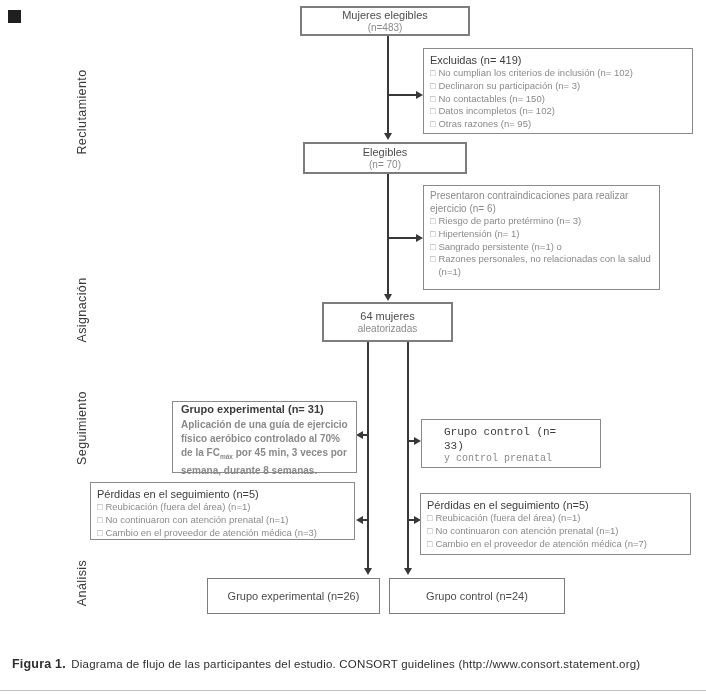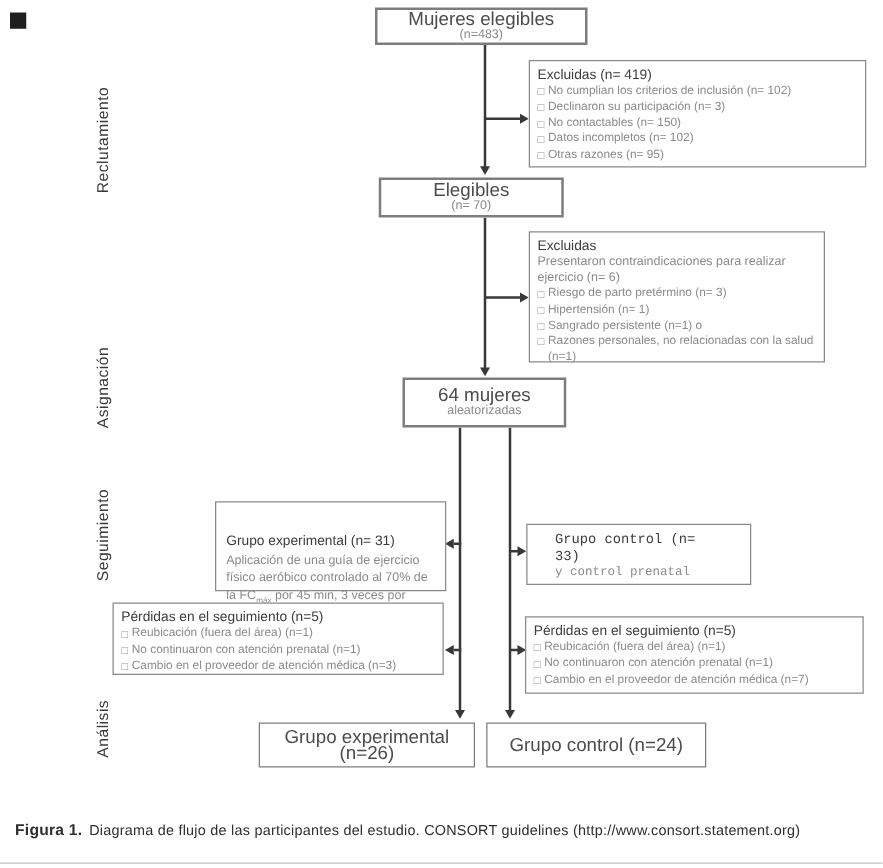--- a/index.html
+++ b/index.html
@@ -9,21 +9,21 @@
   
   .corner-square{left:8px;top:10px;width:13px;height:13px;background:#1f1f1f;}
   
   .stage{width:0;height:0;}
   .stage span{position:absolute;transform:translate(-50%,-50%) rotate(-90deg);
       white-space:nowrap;font-size:12.5px;color:#3a3a3a;letter-spacing:.4px;}
   
   .box{position:absolute;background:#fff;border:1px solid #8a8a8a;box-sizing:border-box;}
   .box.center{border:2px solid #7d7d7d;display:flex;flex-direction:column;
       align-items:center;justify-content:center;text-align:center;}
-  .box .l1{font-size:15px;color:#4c4c4c;line-height:13px;}
+  .box .l1{font-size:11px;color:#4c4c4c;line-height:13px;}
   .box .l2{font-size:10px;color:#8a8a8a;line-height:12px;}
   .box .title{font-size:11px;color:#3c3c3c;line-height:14px;}
   .box .subtitle{font-size:10px;color:#8a8a8a;line-height:12.5px;}
   .pad{padding:4px 6px;}
   .li{display:flex;font-size:9.5px;color:#8a8a8a;line-height:12.8px;}
   .cb{font-size:9px;color:#9a9a9a;margin-right:3px;flex:0 0 auto;line-height:12.8px;}
   .li-text{flex:1 1 auto;}
   .bodytext{margin:2px 0 0 0;font-size:10px;color:#8a8a8a;line-height:14px;}
   .sub{font-size:6.5px;vertical-align:sub;}
   
@@ -113,27 +113,26 @@
         <span class="li-text">Datos incompletos (n= 102)</span>
       </div>
 
       <div class="li">
         <span class="cb">□</span>
         <span class="li-text">Otras razones (n= 95)</span>
       </div>
     </div>
 </div>
 
-<div class="box center" style="left:303px;top:142px;width:148px;height:32px;">
+<div class="box center" style="left:303px;top:142px;width:164px;height:32px;">
   <div class="l1">Elegibles</div>
   <div class="l2">(n= 70)</div>
 </div>
 
 <div class="box pad" style="left:423px;top:185px;width:237px;height:105px;">
-  <div class="title">Excluidas</div>
   <div class="subtitle">Presentaron contraindicaciones para realizar ejercicio (n= 6)</div>
   <div>
 
       <div class="li">
         <span class="cb">□</span>
         <span class="li-text">Riesgo de parto pretérmino (n= 3)</span>
       </div>
 
       <div class="li">
         <span class="cb">□</span>
@@ -150,21 +149,21 @@
         <span class="li-text">Razones personales, no relacionadas con la salud (n=1)</span>
       </div>
     </div>
 </div>
 
 <div class="box center" style="left:322px;top:302px;width:131px;height:40px;">
   <div class="l1">64 mujeres</div>
   <div class="l2">aleatorizadas</div>
 </div>
 
-<div class="box" style="left:172px;top:401px;width:185px;height:72px;padding:24px 8px;">
+<div class="box" style="left:172px;top:401px;width:185px;height:72px;padding:0 8px;font-weight:bold;">
   <div class="title">Grupo experimental (n= 31)</div>
   <p class="bodytext"><span>Aplicación de una guía de ejercicio físico aeróbico controlado al 70% de la FC</span><span class="sub">máx</span><span> por 45 min, 3 veces por semana, durante 8 semanas.</span></p>
 </div>
 
 <div class="box" style="left:421px;top:419px;width:180px;height:49px;padding:5px 22px;font-family:Liberation Mono, monospace;">
   <div class="title">Grupo control (n= 33)</div>
   <div class="subtitle">y control prenatal</div>
 </div>
 
 <div class="box pad" style="left:90px;top:482px;width:265px;height:58px;">

